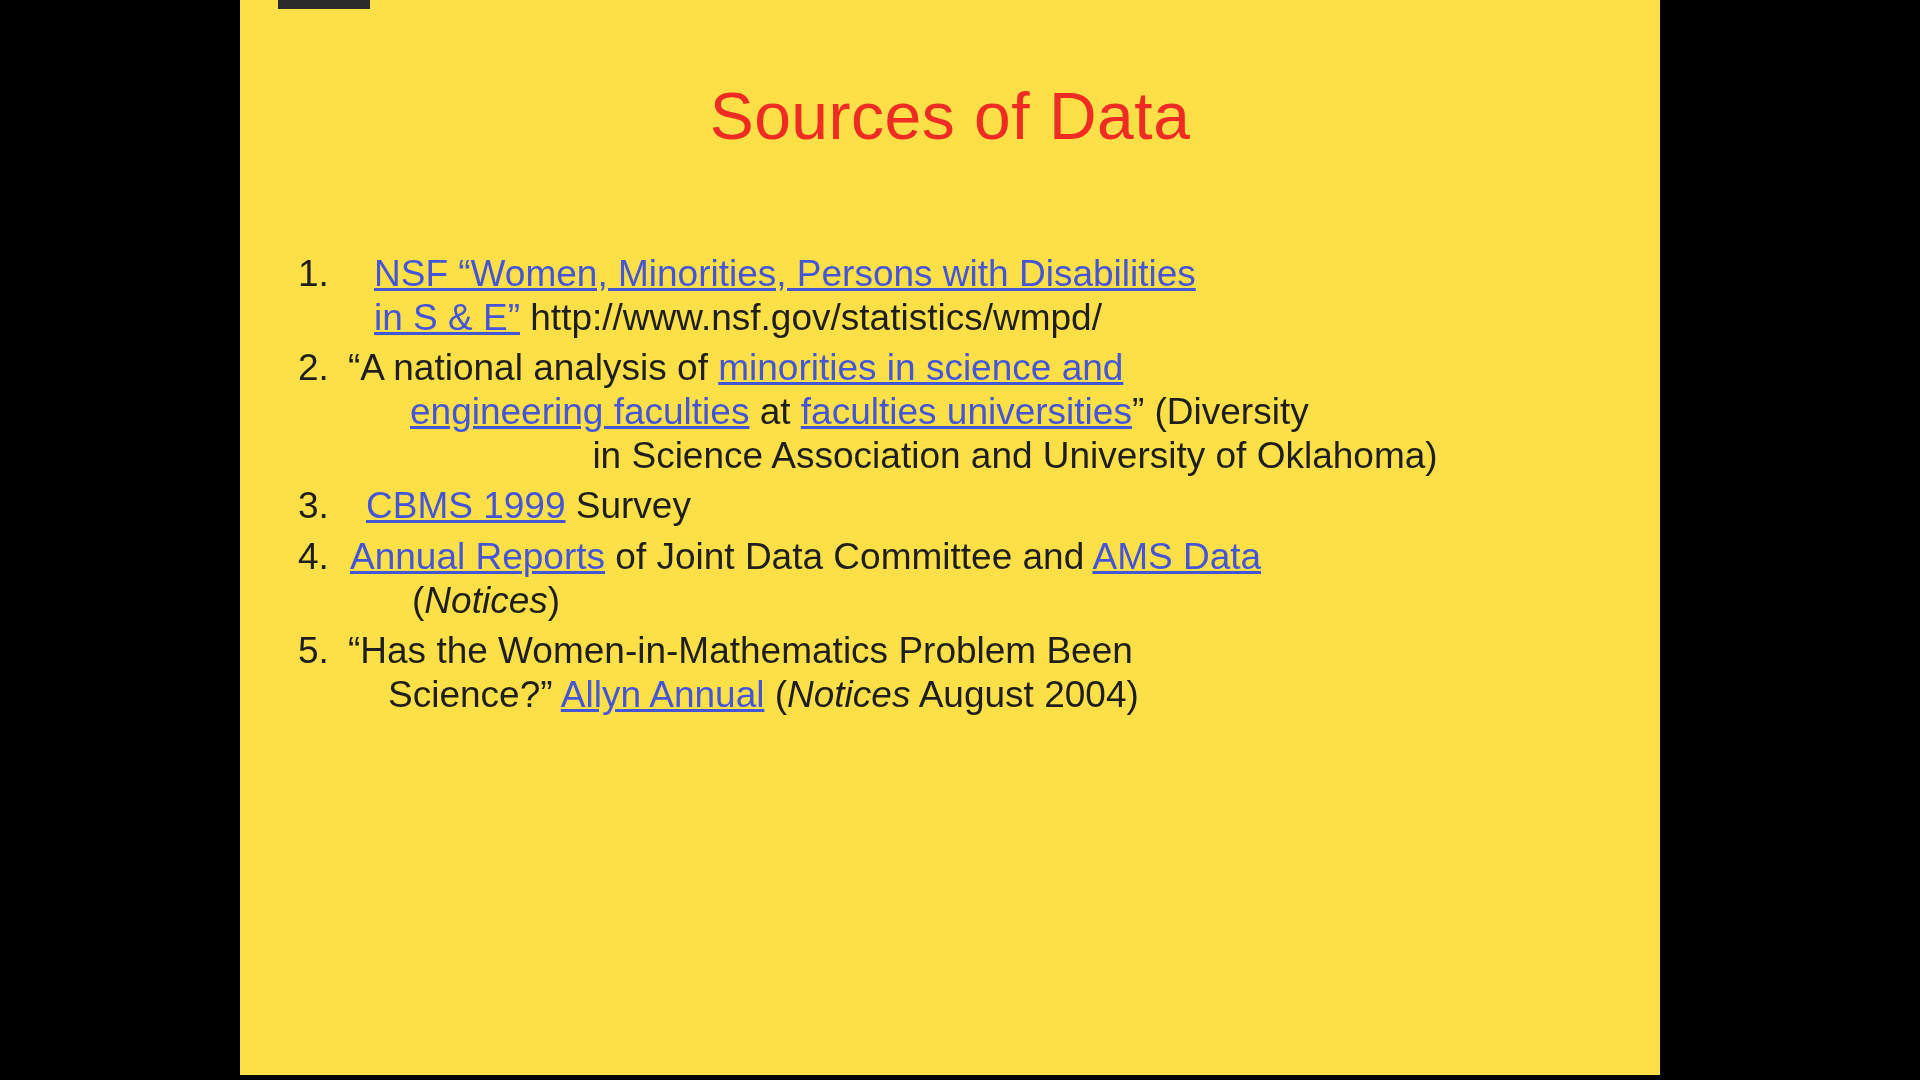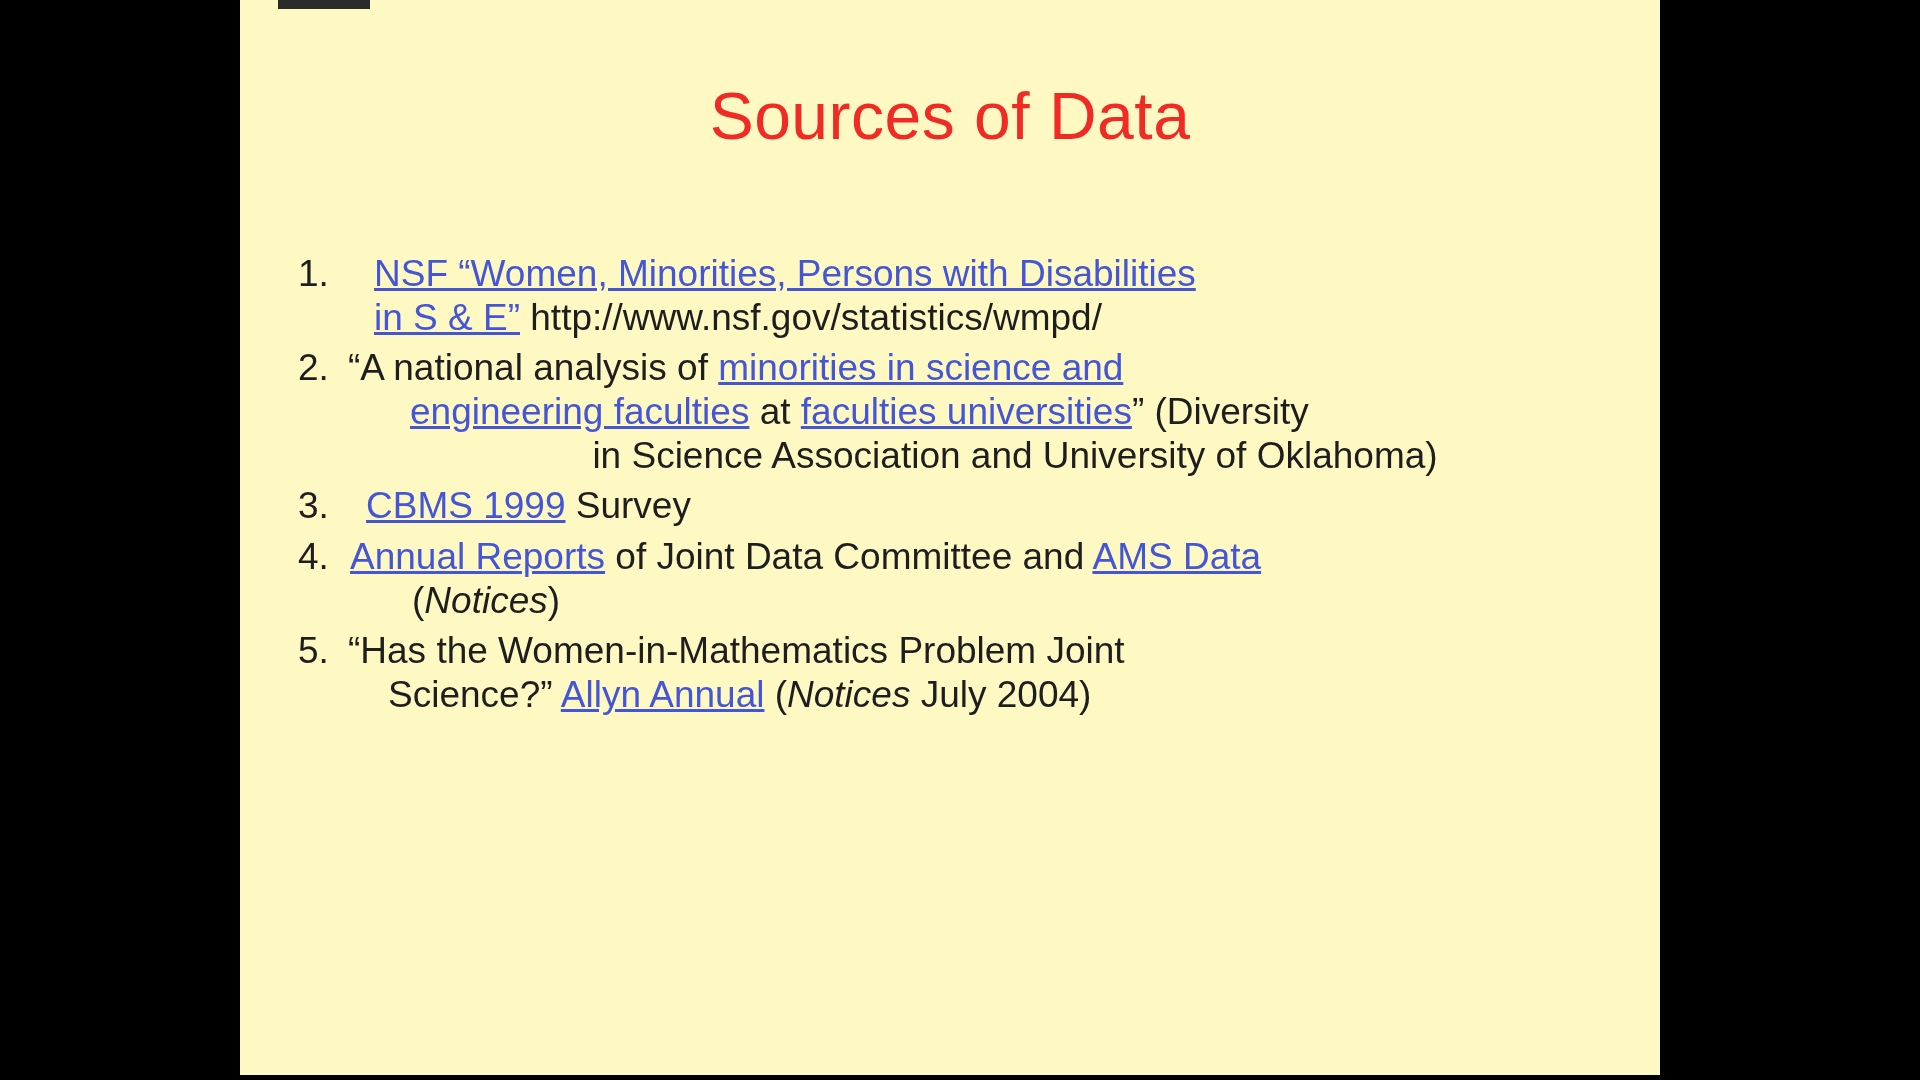--- a/index.html
+++ b/index.html
@@ -19,21 +19,21 @@
     height: 1080px;
     background: #000;
   }
   
   .slide {
     position: absolute;
     left: 240px;
     top: 0px;
     width: 1420px;
     height: 1075px;
-    background: #fef9c3;
+    background: #fde047;
     box-shadow: none;
   }
   
   .top-strip {
     position: absolute;
     left: 278px;
     top: 0px;
     width: 92px;
     height: 9px;
     background: #2b2b2b;
@@ -143,24 +143,24 @@
           <span class="hang" style="margin-left:62px;">
             <span class="dark">(</span><span class="dark ital">Notices</span><span class="dark">)</span>
           </span>
         </span>
       </div>
 
       <div class="item item-5">
         <span class="num">5.</span>
         <span class="item-text">
           <span class="hang">
-            <span class="dark">“Has the Women-in-Mathematics Problem Joint</span>
+            <span class="dark">“Has the Women-in-Mathematics Problem Been</span>
           </span>
           <span class="hang" style="margin-left:40px;">
-            <span class="dark">Science?” </span><span class="blue">Allyn Annual</span><span class="dark"> (</span><span class="dark ital">Notices</span><span class="dark"> July 2004)</span>
+            <span class="dark">Science?” </span><span class="blue">Allyn Annual</span><span class="dark"> (</span><span class="dark ital">Notices</span><span class="dark"> August 2004)</span>
           </span>
         </span>
       </div>
 
     </div>
   </div>
 
   <div class="top-strip"></div>
 
 </div>

